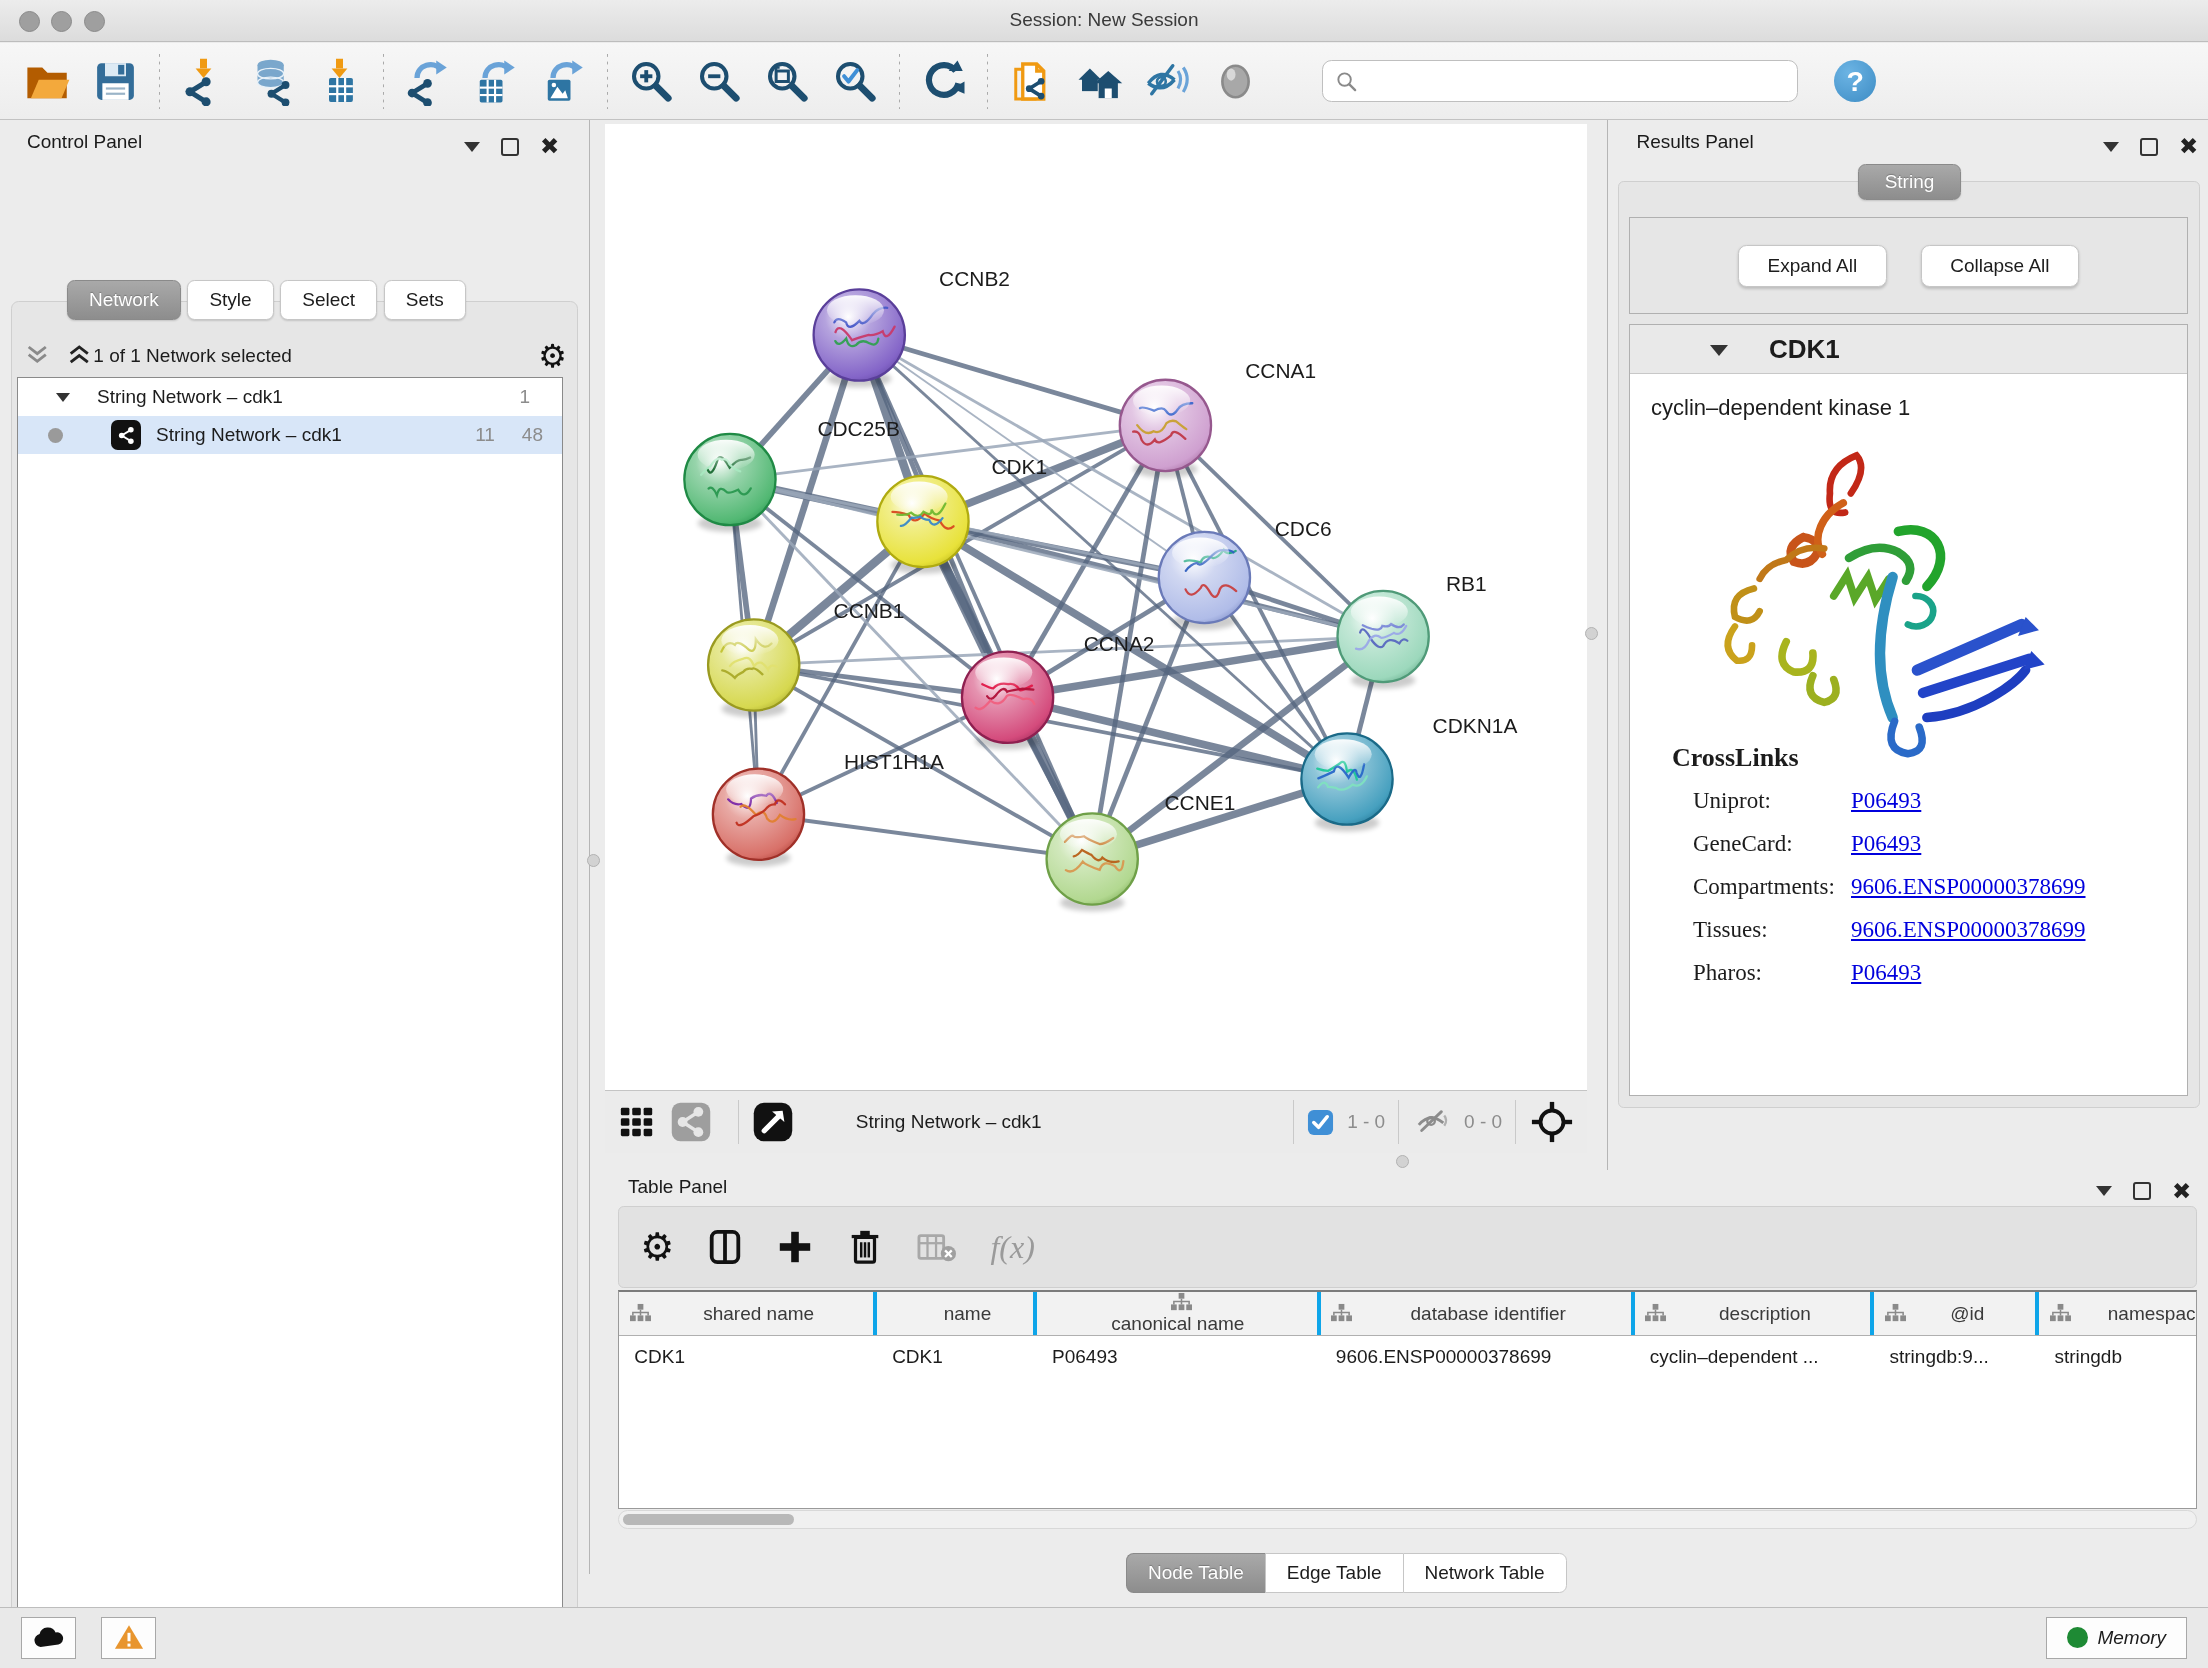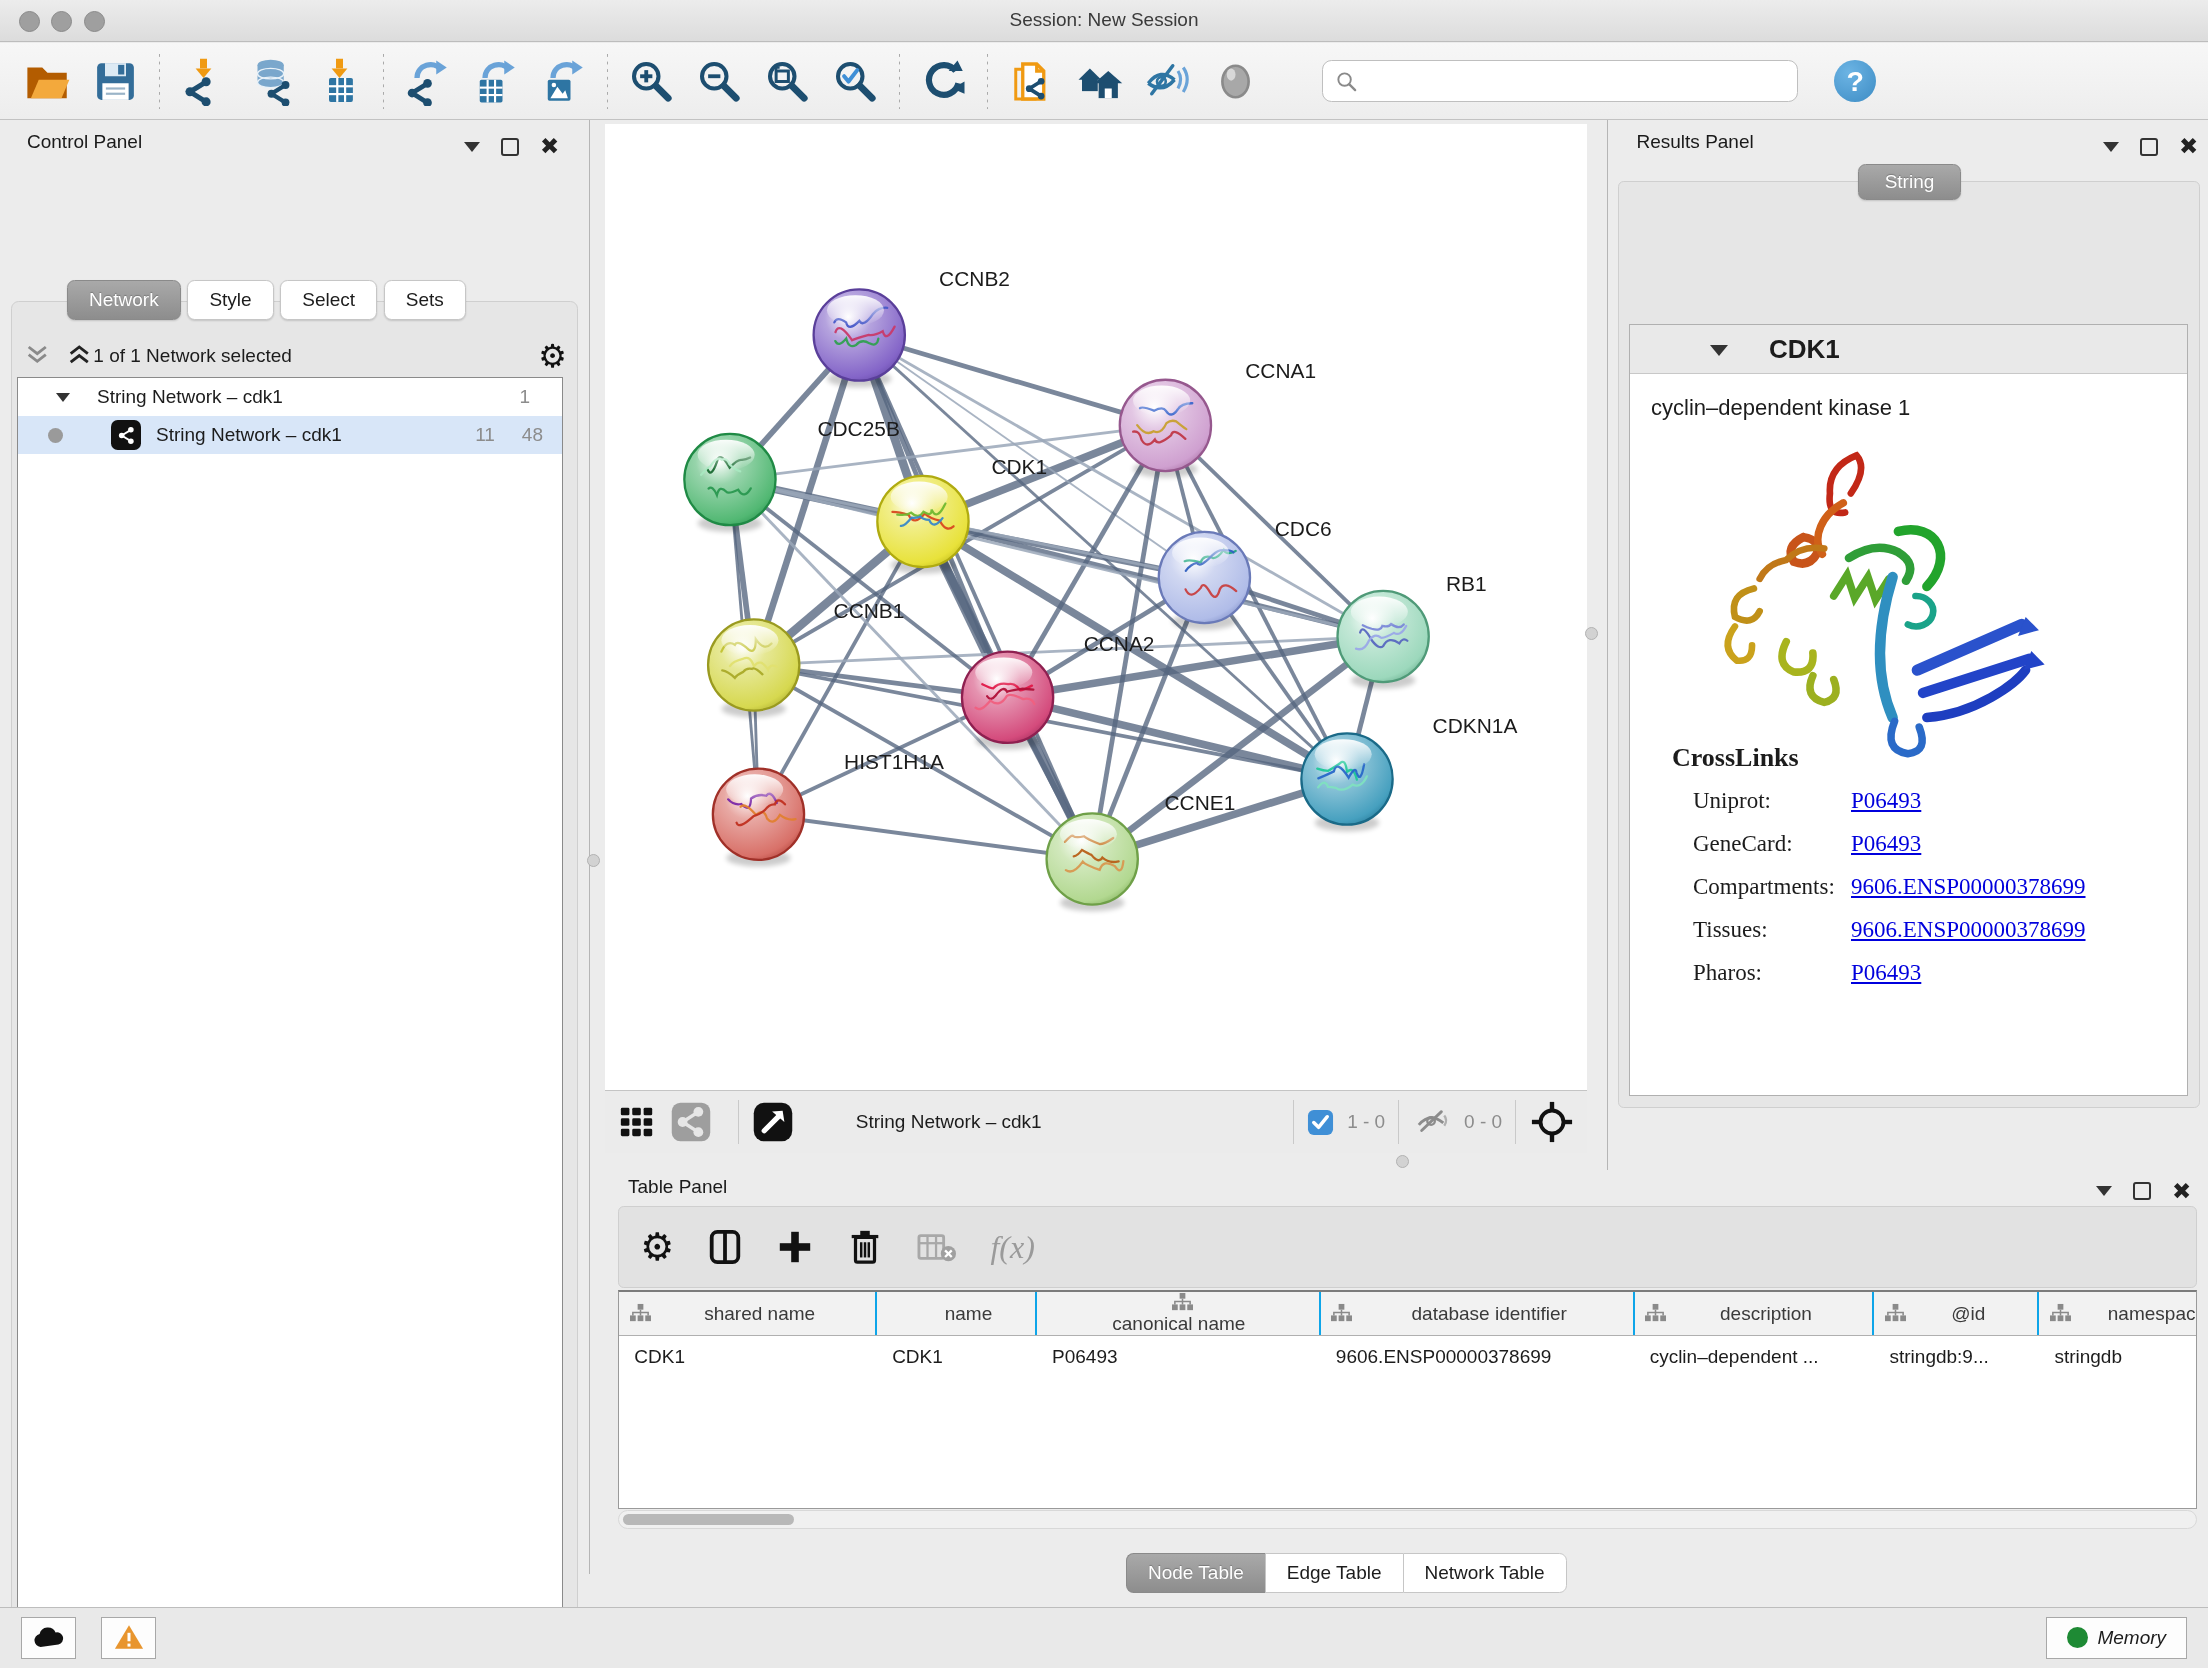--- a/index.html
+++ b/index.html
@@ -72,21 +72,21 @@
   .cl-label { width:179px; padding-left:21px; }
   .cl-val a, .cl-val { color:#0000dd; text-decoration:underline; }
 
   
   .table-panel { left:605px; top:1170px; width:1604px; height:438px; background:#ececec; }
   .tp-toolbar { position:absolute; left:13.3px; top:36px; width:1579px; height:82px; background:#e2e2e2; border:1px solid #cfcfcf; border-radius:5.7px; display:flex; align-items:center; padding-left:21px; gap:32px; }
   .tp-toolbar svg { width:38px; height:38px; }
   .fx { font-family:"Liberation Serif", serif; font-style:italic; font-size:32px; color:#9a9a9a; }
   .tbl { position:absolute; left:13.3px; top:120px; width:1579px; height:219px; background:#fff; border:1px solid #9a9a9a; border-top:2.9px solid #7c7c7c; }
   .tbl-head { display:flex; height:44px; background:#f2f2f2; border-bottom:1px solid #b0b0b0; }
-  .th { display:flex; align-items:center; border-right:2px solid #0ea5e9; position:relative; padding-left:9.5px; }
+  .th { display:flex; align-items:center; border-right:4px solid #0ea5e9; position:relative; padding-left:9.5px; }
   .th:last-child { border-right:none; }
   .th .hier { flex:0 0 auto; }
   .th .lbl { flex:1; text-align:center; font-size:19px; color:#3a3a3a; padding-right:7.6px; }
   .tbl-row { display:flex; height:42px; align-items:center; font-size:19px; }
   .td { padding-left:15px; white-space:nowrap; overflow:hidden; }
   .hscroll { position:absolute; left:13.3px; top:340px; width:1579px; height:19px; background:#f0f0f0; border:1px solid #d8d8d8; border-radius:9.5px; }
   .hthumb { position:absolute; left:3.8px; top:2.9px; width:171px; height:11.4px; background:#b8b8b8; border-radius:5.7px; }
   .tp-tabs { position:absolute; left:521px; top:383px; }
   .tp-tabs .tab { height:40px; font-size:19px; }
 
@@ -654,20 +654,24 @@
 
 <div class="abs results-panel">
   <div class="abs panel-title" style="left:28.5px;top:11.4px">Results Panel</div>
   <div class="panel-icons" style="left:495px;top:15px">
     <div class="pi-arrow"></div>
     <div class="pi-float"></div>
     <div class="pi-close">✖</div>
   </div>
   <div class="rp-box"></div>
   <div class="rp-tab tab sel">String</div>
+  <div class="rp-exbox">
+    <div class="rp-btn">Expand All</div>
+    <div class="rp-btn">Collapse All</div>
+  </div>
   <div class="rp-gene">
     <div class="rp-gene-head">
       <div class="pi-arrow"></div>
       <span class="rp-gene-title">CDK1</span>
     </div>
     <div class="rp-desc">cyclin–dependent kinase 1</div>
     <svg width="409" height="342" viewBox="0 0 430 360" style="margin:23px 0 0 61px">
       <g fill="none" stroke-linecap="round">
         <path d="M168,52 q18,-26 6,-40 q-30,12 -28,40 q-3,24 16,20" stroke="#c22817" stroke-width="7"></path>
         <path d="M118,98 q-20,10 -10,26 q16,6 24,-8 q5,-15 -14,-18" stroke="#c8541a" stroke-width="9"></path>

